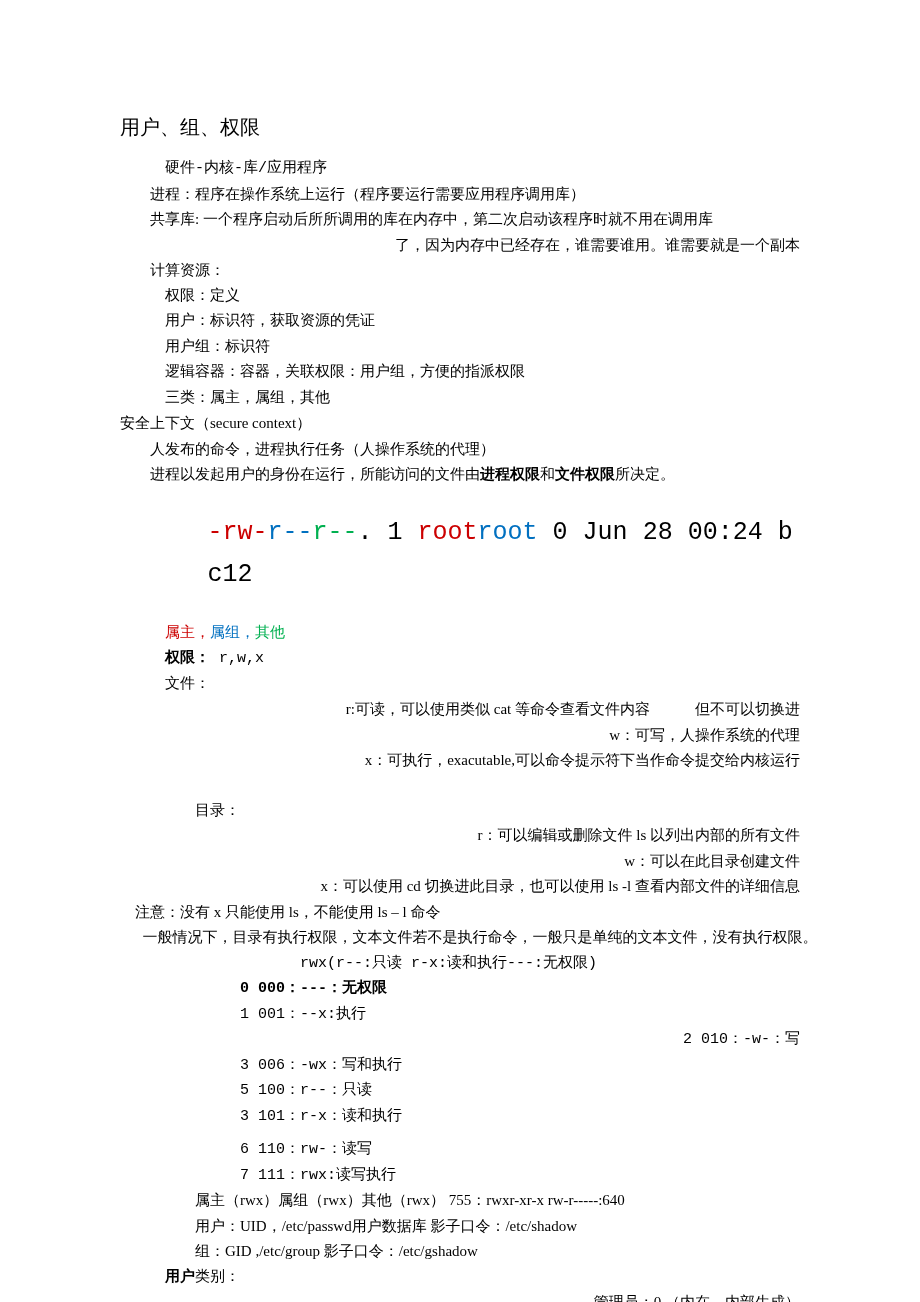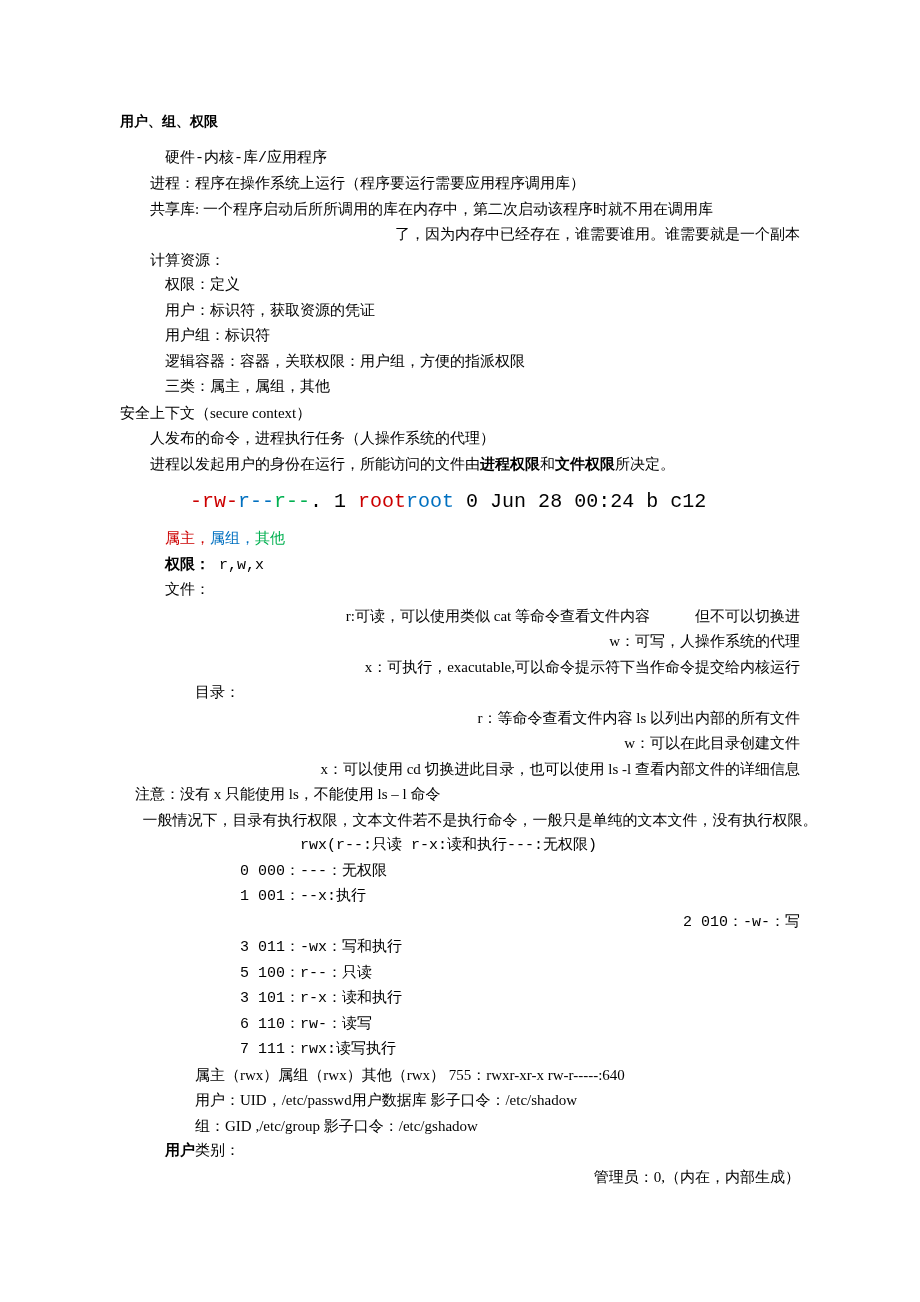--- a/index.html
+++ b/index.html
@@ -7,34 +7,34 @@
       font-size: 15px;
       line-height: 1.7;
       color: #000;
       background: #fff;
       margin: 0;
       padding: 110px 120px 60px 120px;
       width: 920px;
       box-sizing: border-box;
     }
     h1 {
-      font-size: 14px;
-      font-weight: bold;
+      font-size: 20px;
+      font-weight: normal;
       font-family: "SimHei", "黑体", sans-serif;
       margin: 0 0 12px 0;
     }
     .i1 { padding-left: 2em; }
     .i2 { padding-left: 3em; font-family: Liberation Mono, monospace; }
     .i3 { padding-left: 4em; text-align: right; }
-    .i4 { padding-left: 5em; }
+    .i4 { padding-left: 5em; margin-top: 24px; }
     .ls-output {
       font-family: "Courier New", monospace;
-      font-size: 20px;
+      font-size: 25px;
       padding-left: 3.5em;
-      margin: 8px 0;
+      margin: 24px 0;
     }
     .mono { font-family: "Courier New", monospace; }
     .red { color: #c00; }
     .blue { color: #0070c0; }
     .green { color: #00b050; }
     .bold { font-weight: bold; }
     .row { white-space: nowrap; }
     .row::after { content: ""; display: block; }
   </style>
 </head>
@@ -67,34 +67,34 @@
 <div class="i2 row">
   <span class="bold">权限：</span><span>   r,w,x</span>
 </div>
 <div class="i2 row">文件：</div>
 <div class="i3 row">
   <span>r:可读，可以使用类似 cat 等命令查看文件内容</span>&nbsp;&nbsp;&nbsp;&nbsp;&nbsp;&nbsp;&nbsp;&nbsp;&nbsp;&nbsp;&nbsp;&nbsp;<span>但不可以切换进</span>
 </div>
 <div class="i3 row">w：可写，人操作系统的代理</div>
 <div class="i3 row">x：可执行，exacutable,可以命令提示符下当作命令提交给内核运行</div>
 <div class="i4 row">目录：</div>
-<div class="i3 row">r：等命令查看文件内容 ls 以列出内部的所有文件</div>
+<div class="i3 row">r：可以编辑或删除文件 ls 以列出内部的所有文件</div>
 <div class="i3 row">w：可以在此目录创建文件</div>
 <div class="i3 row">x：可以使用 cd 切换进此目录，也可以使用 ls -l 查看内部文件的详细信息</div>
 <div class="row" style="padding-left:1em;">注意：没有 x 只能使用 ls，不能使用 ls – l 命令</div>
 <div class="row" style="padding-left:1.5em; text-indent:-0em;text-align:center;">一般情况下，目录有执行权限，文本文件若不是执行命令，一般只是单纯的文本文件，没有执行权限。</div>
 
 <div class="row mono" style="padding-left:12em;">rwx(r--:只读 r-x:读和执行---:无权限)</div>
-<div class="row mono" style="padding-left:8em;">0   000：---：无权限</div>
+<div class="row mono" style="padding-left:8em;font-weight:bold;">0   000：---：无权限</div>
 <div class="row mono" style="padding-left:8em;">1   001：--x:执行</div>
 <div class="row mono" style="padding-left:8em;text-align:right;">2   010：-w-：写</div>
-<div class="row mono" style="padding-left:8em;">3   011：-wx：写和执行</div>
+<div class="row mono" style="padding-left:8em;">3   006：-wx：写和执行</div>
 <div class="row mono" style="padding-left:8em;">5   100：r--：只读</div>
 <div class="row mono" style="padding-left:8em;">3   101：r-x：读和执行</div>
-<div class="row mono" style="padding-left:8em;">6   110：rw-：读写</div>
+<div class="row mono" style="padding-left:8em;margin-top:8px;">6   110：rw-：读写</div>
 <div class="row mono" style="padding-left:8em;">7   111：rwx:读写执行</div>
 <div class="row" style="padding-left:5em;">属主（rwx）属组（rwx）其他（rwx）   755：rwxr-xr-x     rw-r-----:640</div>
 <div class="row" style="padding-left:5em;">用户：UID，/etc/passwd用户数据库    影子口令：/etc/shadow</div>
 <div class="row" style="padding-left:5em;">组：GID ,/etc/group   影子口令：/etc/gshadow</div>
 
 <div class="i2 row">
   <span class="bold">用户</span><span>类别：</span>
 </div>
 <div class="i3 row">管理员：0,（内在，内部生成）</div>
 

